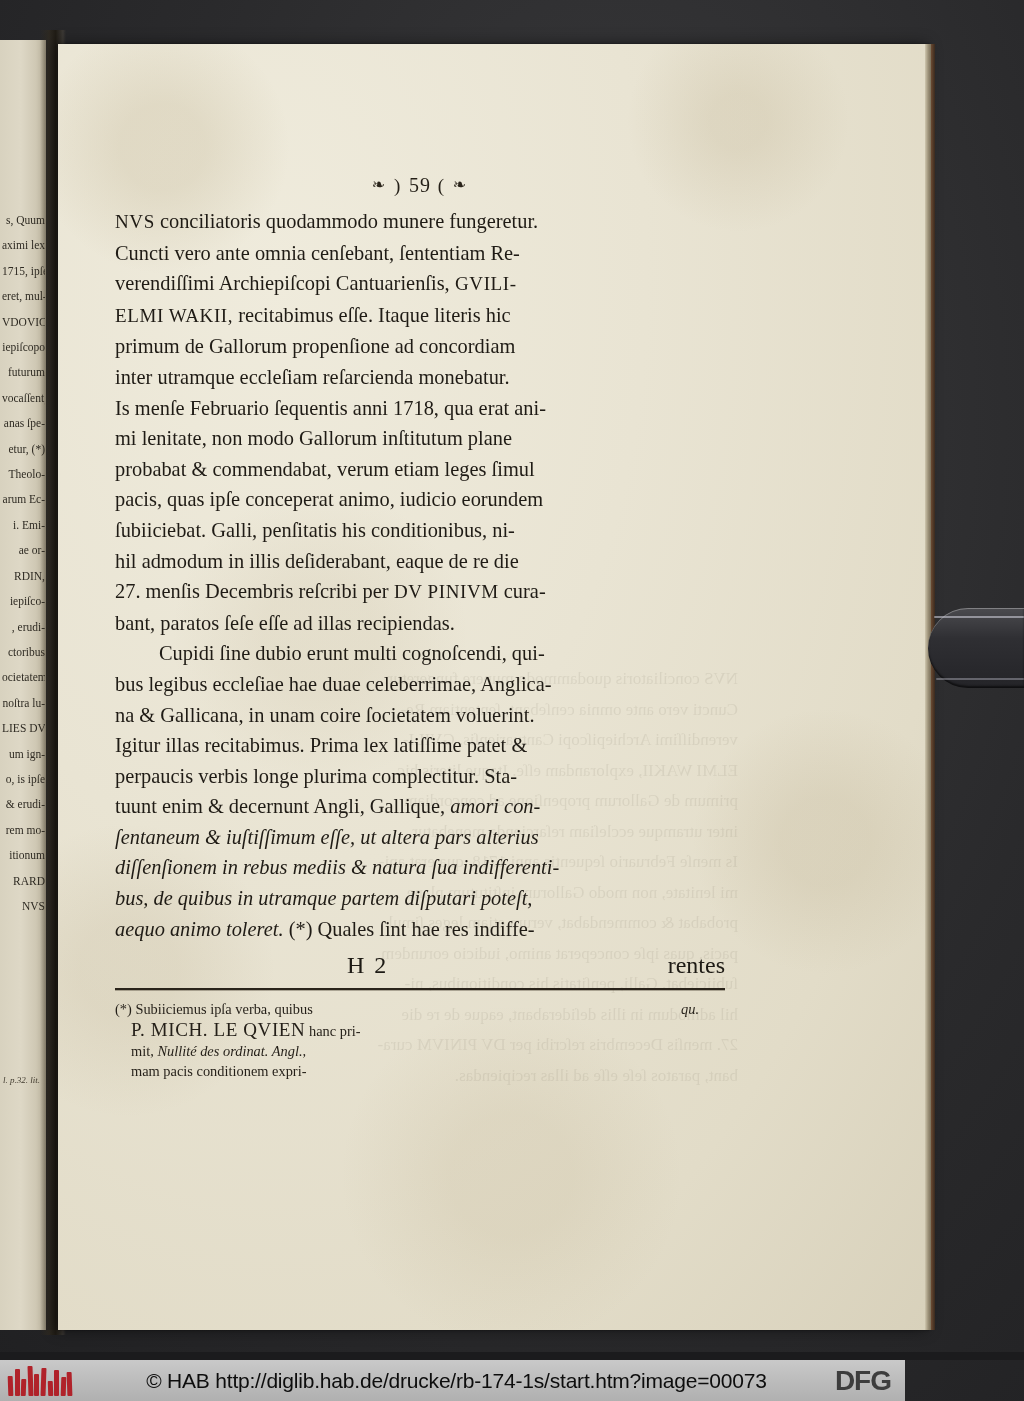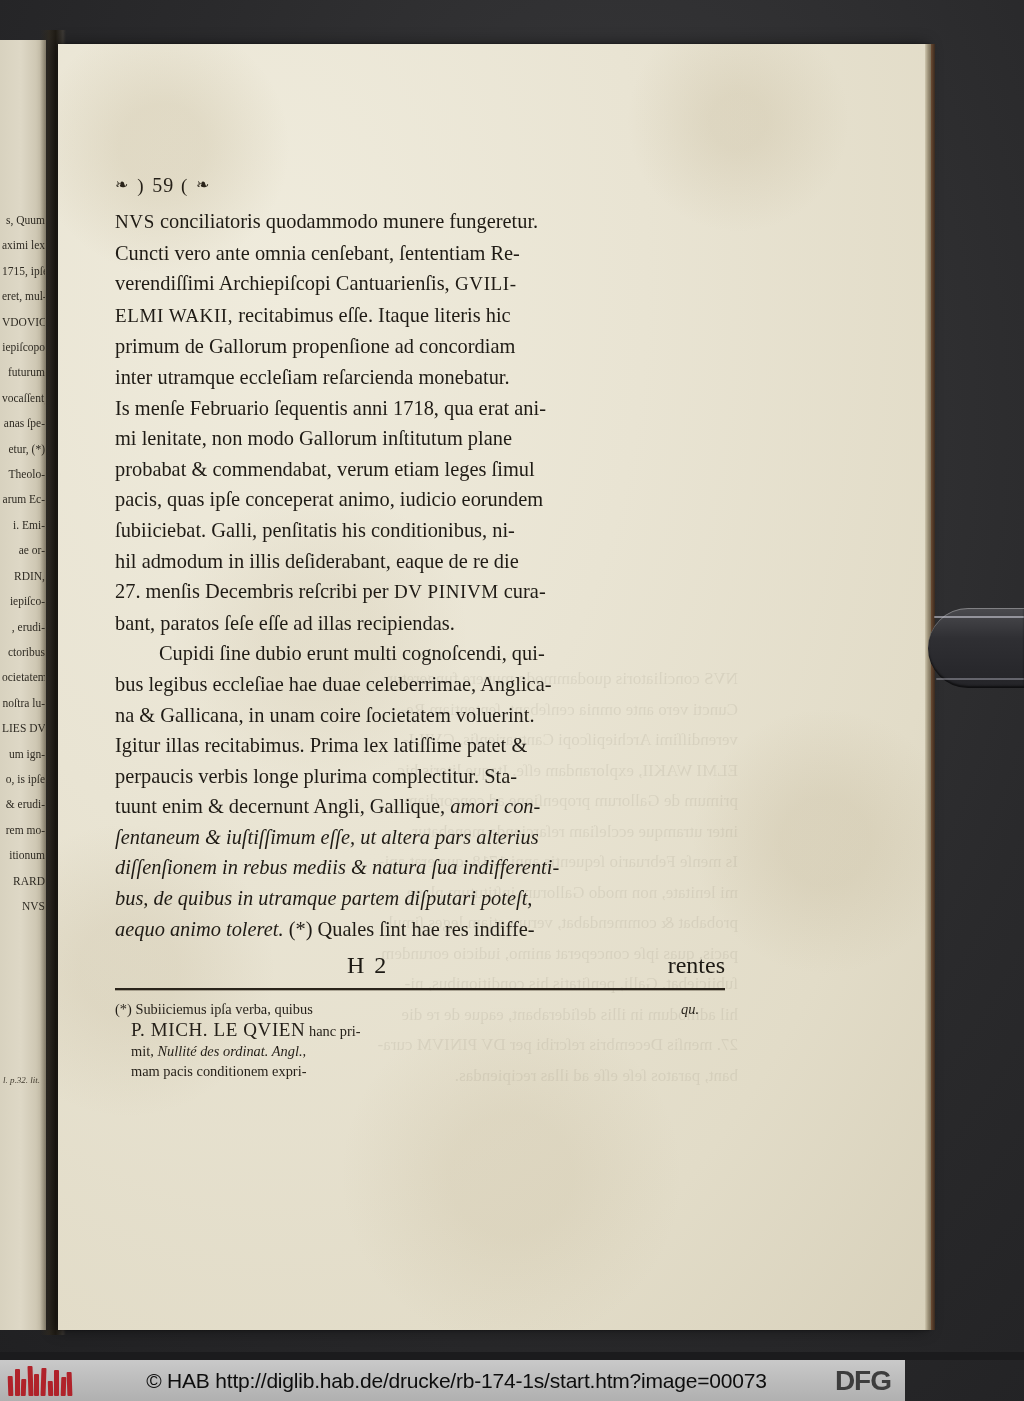--- a/index.html
+++ b/index.html
@@ -92,21 +92,21 @@
     position:absolute;left:8px;top:86px;width:88px;height:2px;
     background:rgba(195,195,208,.40);border-radius:2px;
   }
 
   
   #content{
     position:absolute;left:57px;top:130px;width:610px;
     color:#1d1a14;
   }
   .pg-header{
-    font-size:19px;letter-spacing:2px;
+    text-align:center;font-size:19px;letter-spacing:2px;
     color:#241f17;margin-bottom:6px;height:26px;
   }
   .pg-header .fleuron{font-size:16px;color:#2a241a;vertical-align:2px;}
   .pg-header .pnum{font-size:20px;letter-spacing:1px;}
 
   .body-block{
     font-size:20.4px;line-height:30.6px;text-align:justify;
     color:#1f1b15;
   }
   .body-block .ln{

